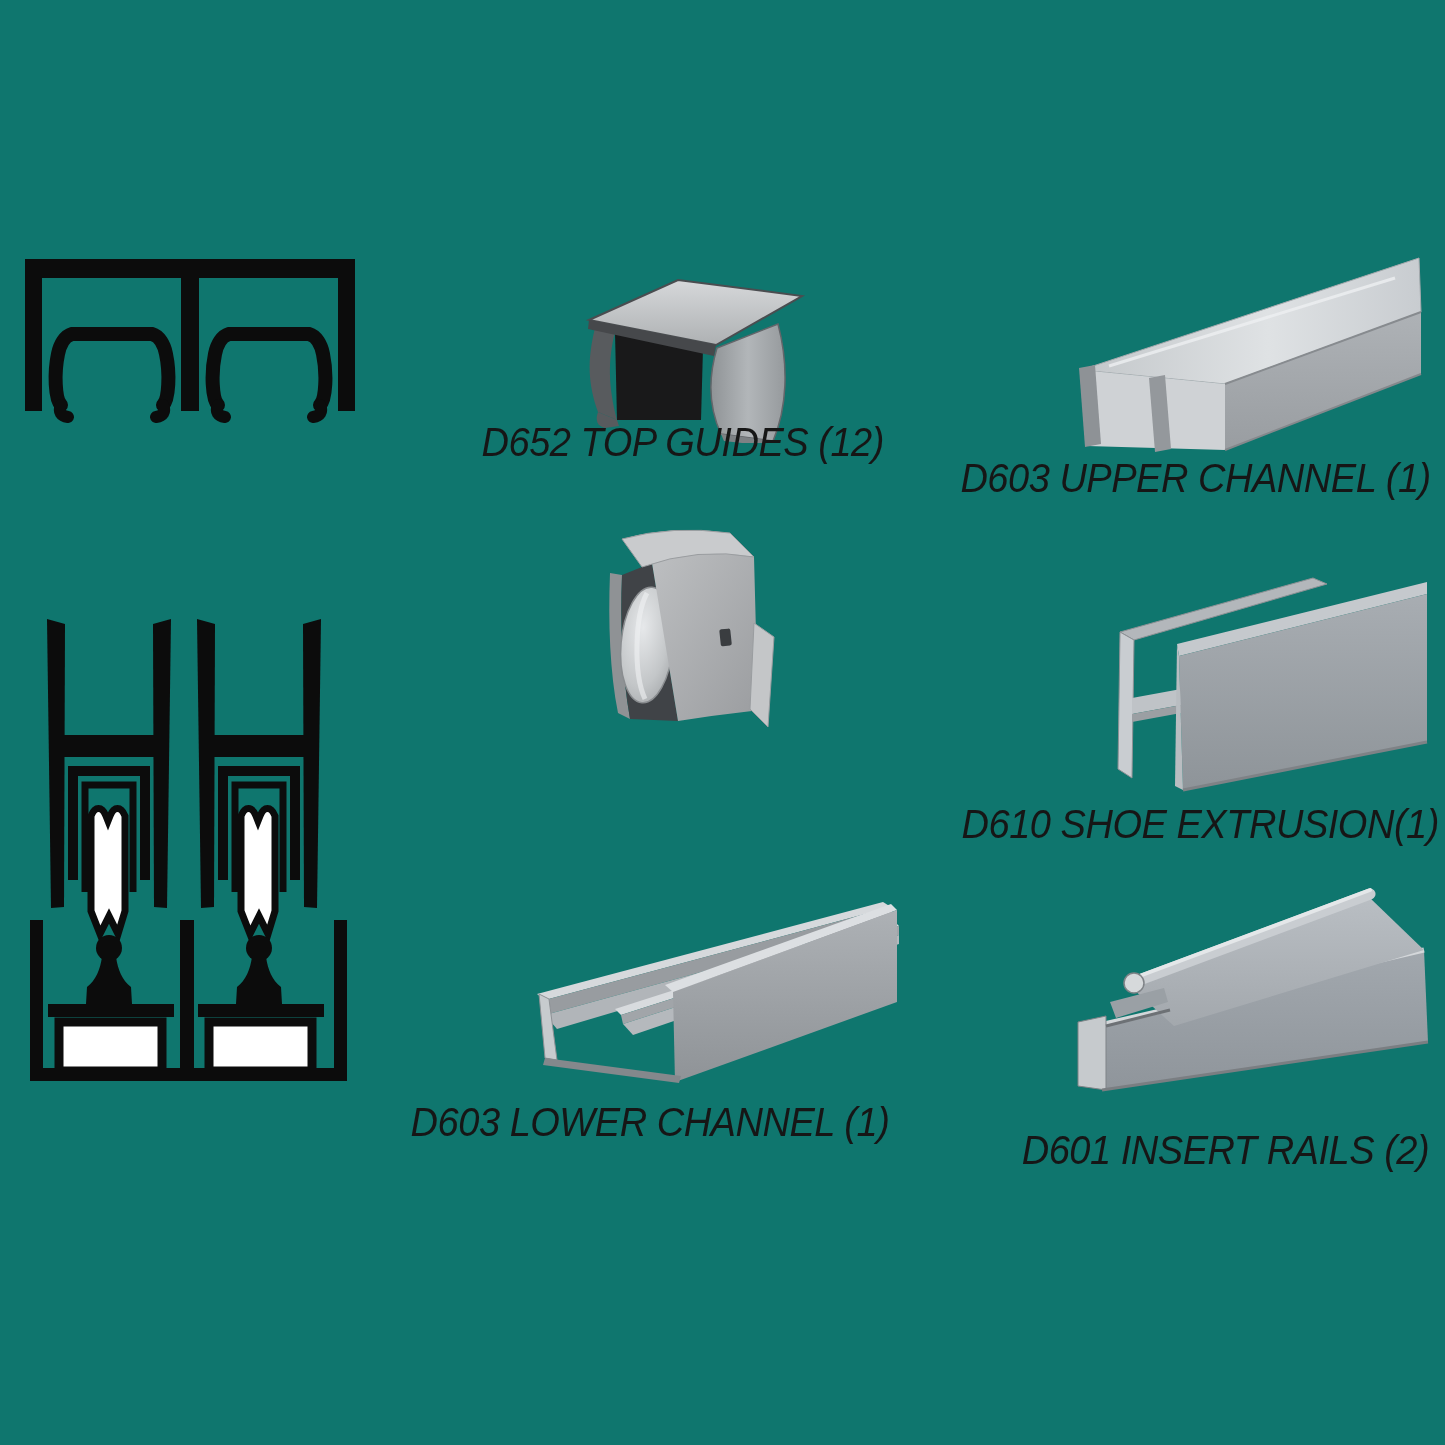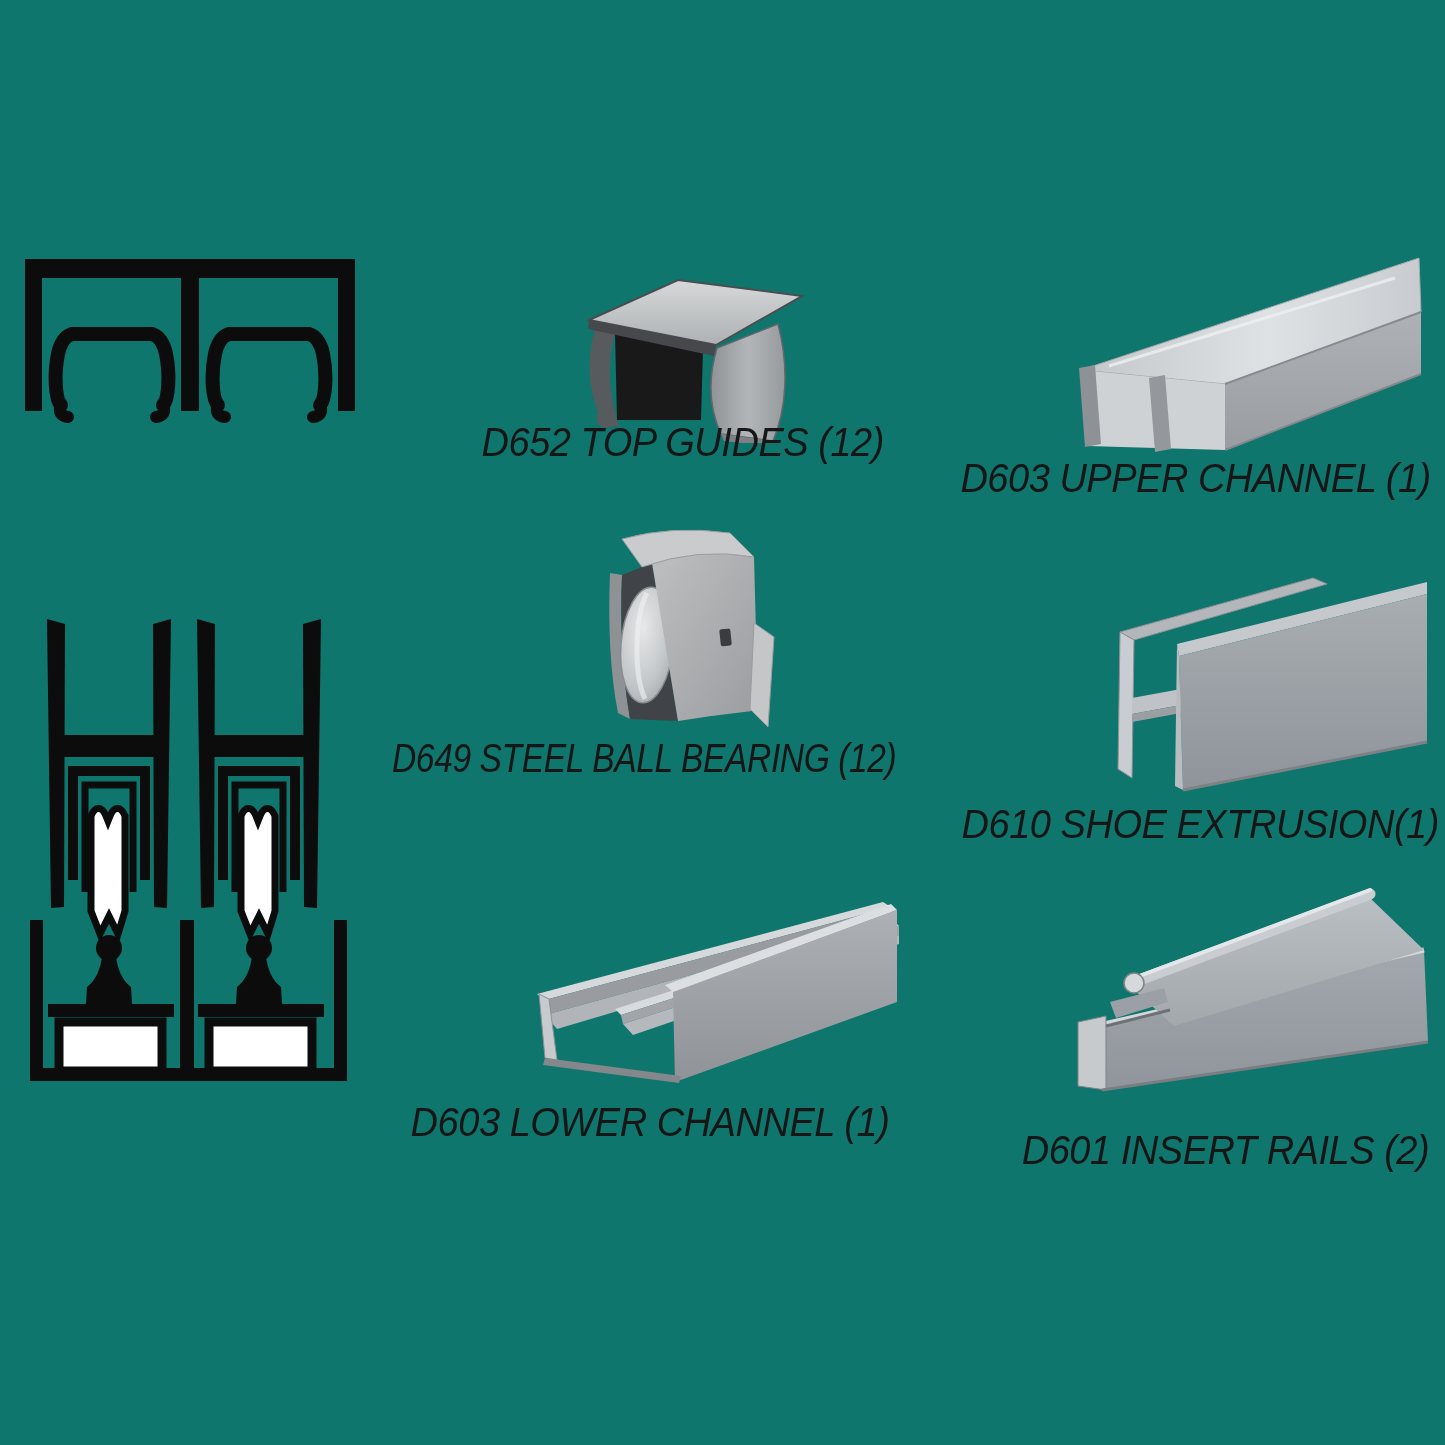--- a/index.html
+++ b/index.html
@@ -198,23 +198,20 @@
       <line x1="32" y1="212" x2="358" y2="164" stroke="#7a7e82" stroke-width="3"></line>
     </svg>
   </div>
 
   <div class="caption" style="left:408px;top:420px;">
     <span class="cap-inner">D652 TOP GUIDES (12)</span>
   </div>
   <div class="caption" style="left:921px;top:456px;">
     <span class="cap-inner">D603 UPPER CHANNEL (1)</span>
   </div>
-  <div class="caption cap-tight" style="left:344px;top:736px;">
-    <span class="cap-inner">D649 STEEL BALL BEARING (12)</span>
-  </div>
   <div class="caption" style="left:925px;top:802px;">
     <span class="cap-inner">D610 SHOE EXTRUSION(1)</span>
   </div>
   <div class="caption" style="left:375px;top:1100px;">
     <span class="cap-inner">D603 LOWER CHANNEL (1)</span>
   </div>
   <div class="caption" style="left:950px;top:1128px;">
     <span class="cap-inner">D601 INSERT RAILS (2)</span>
   </div>
 

